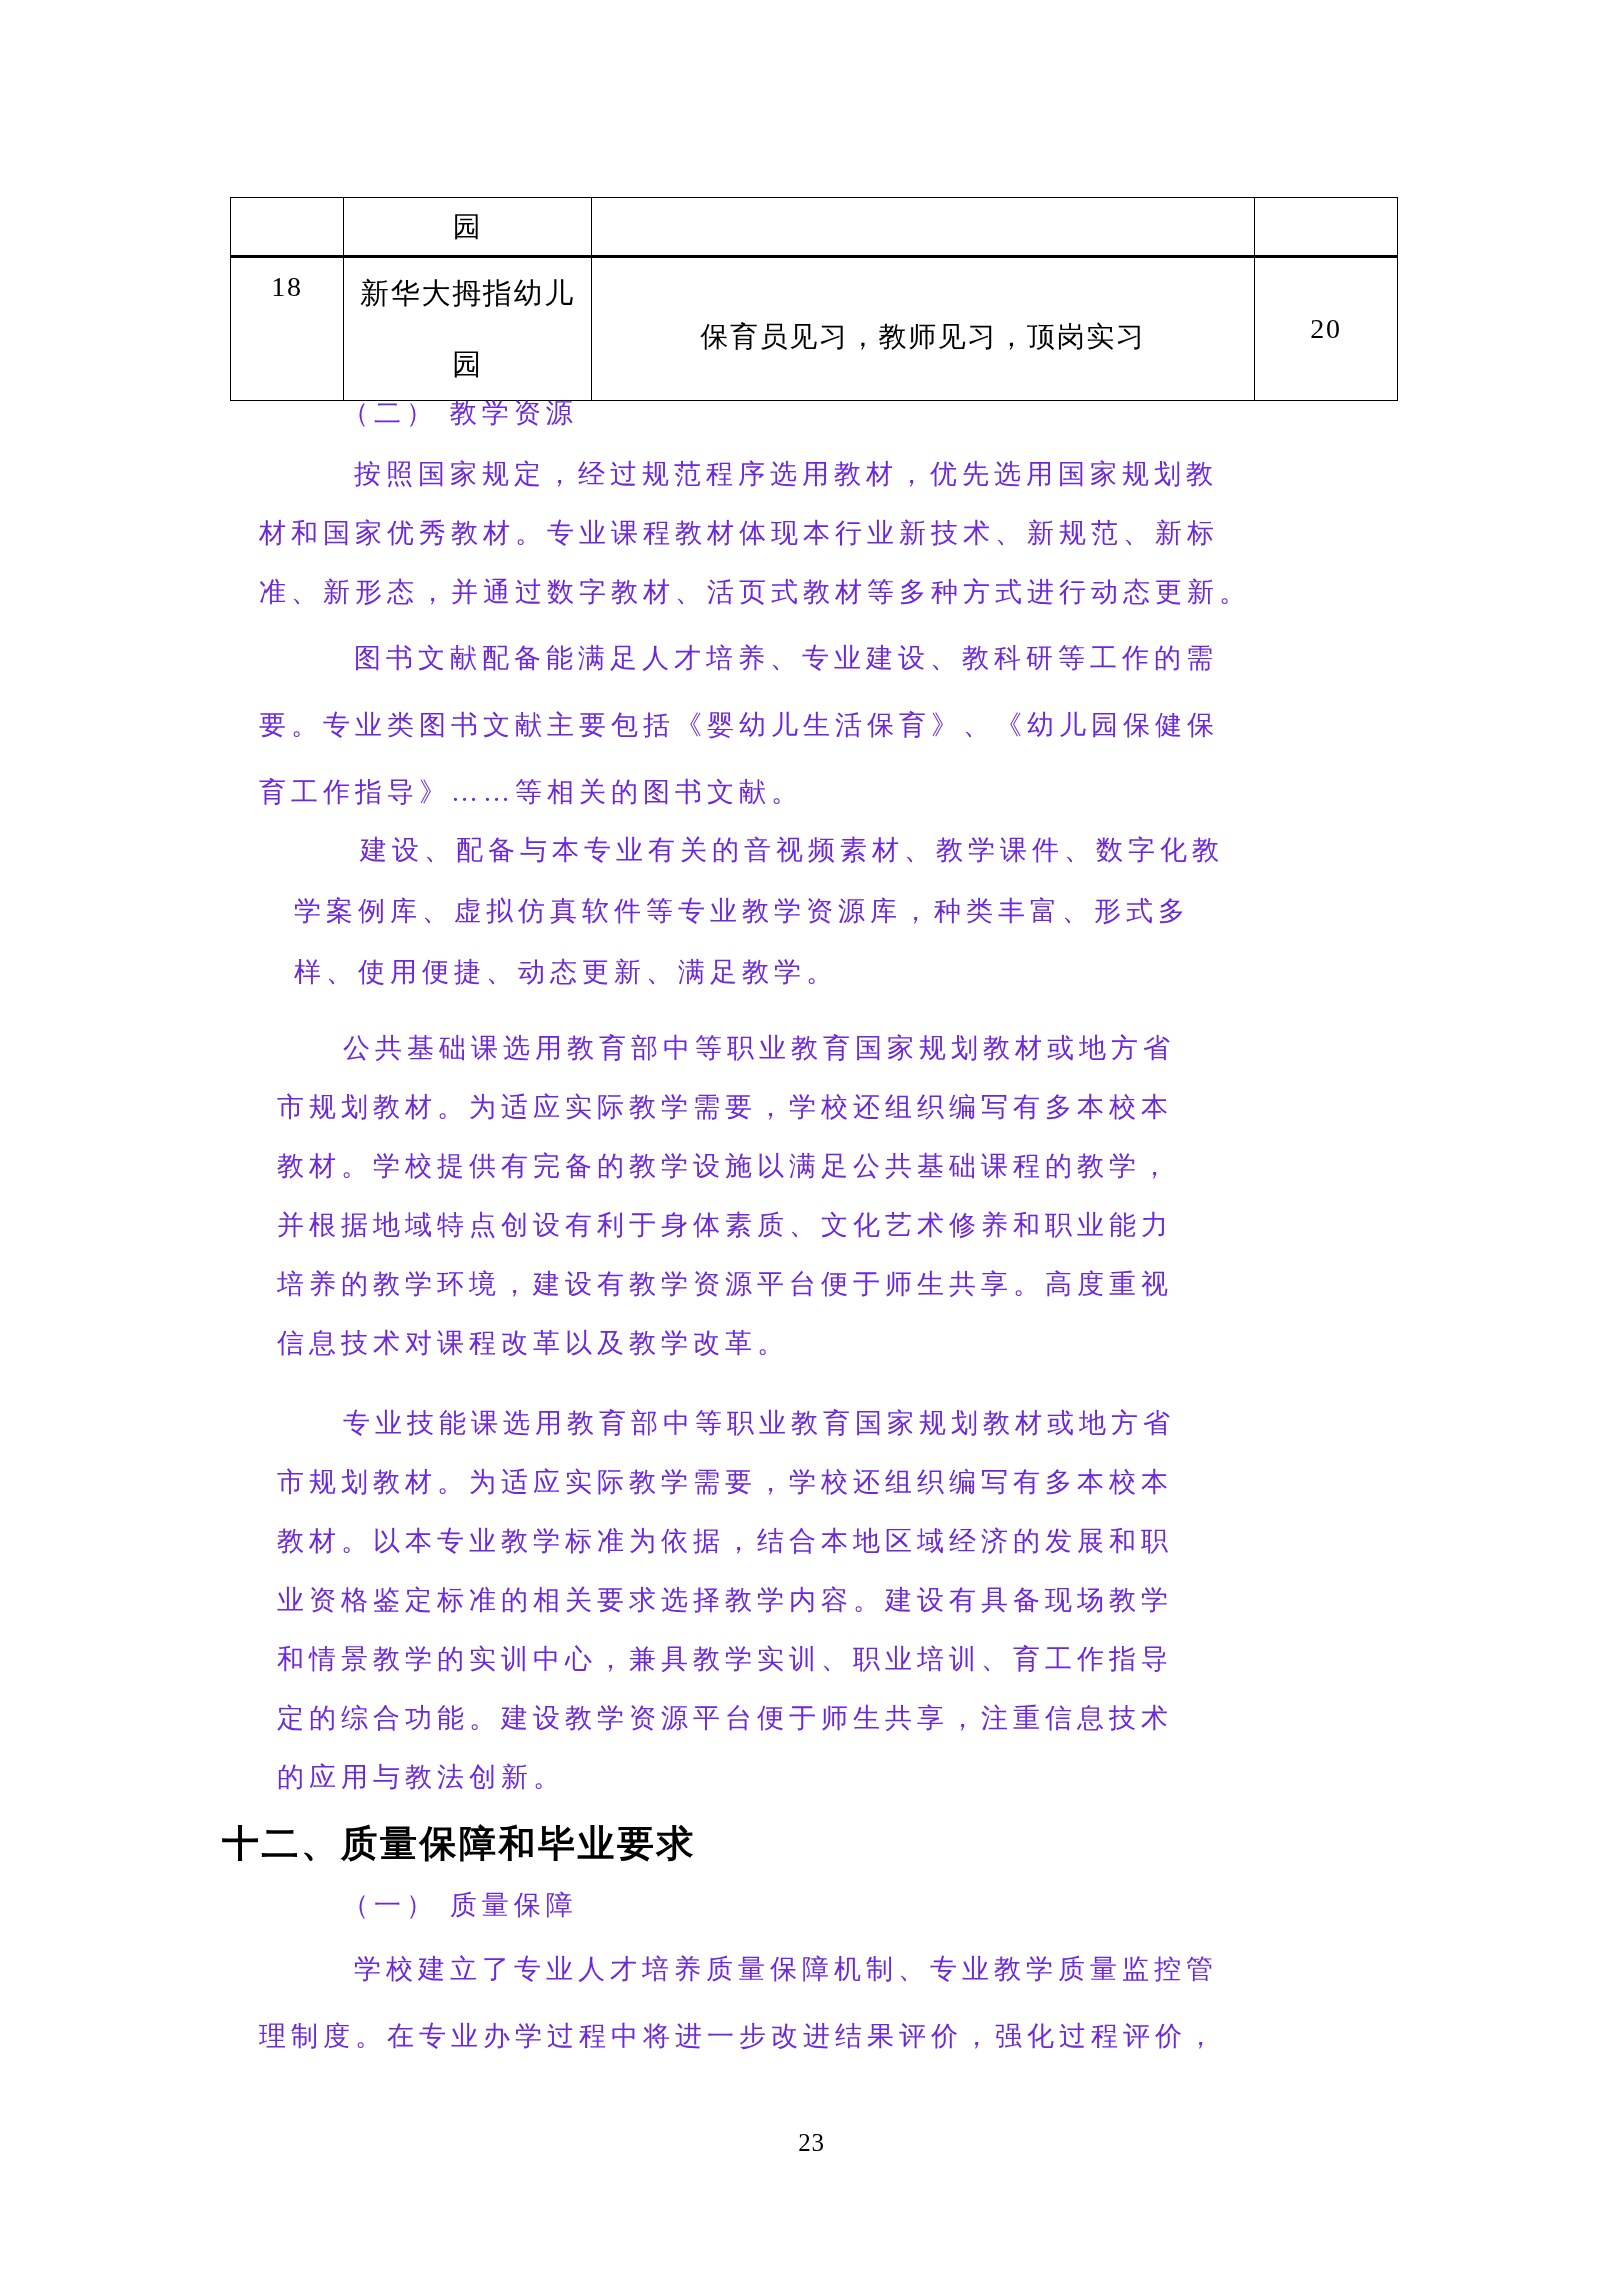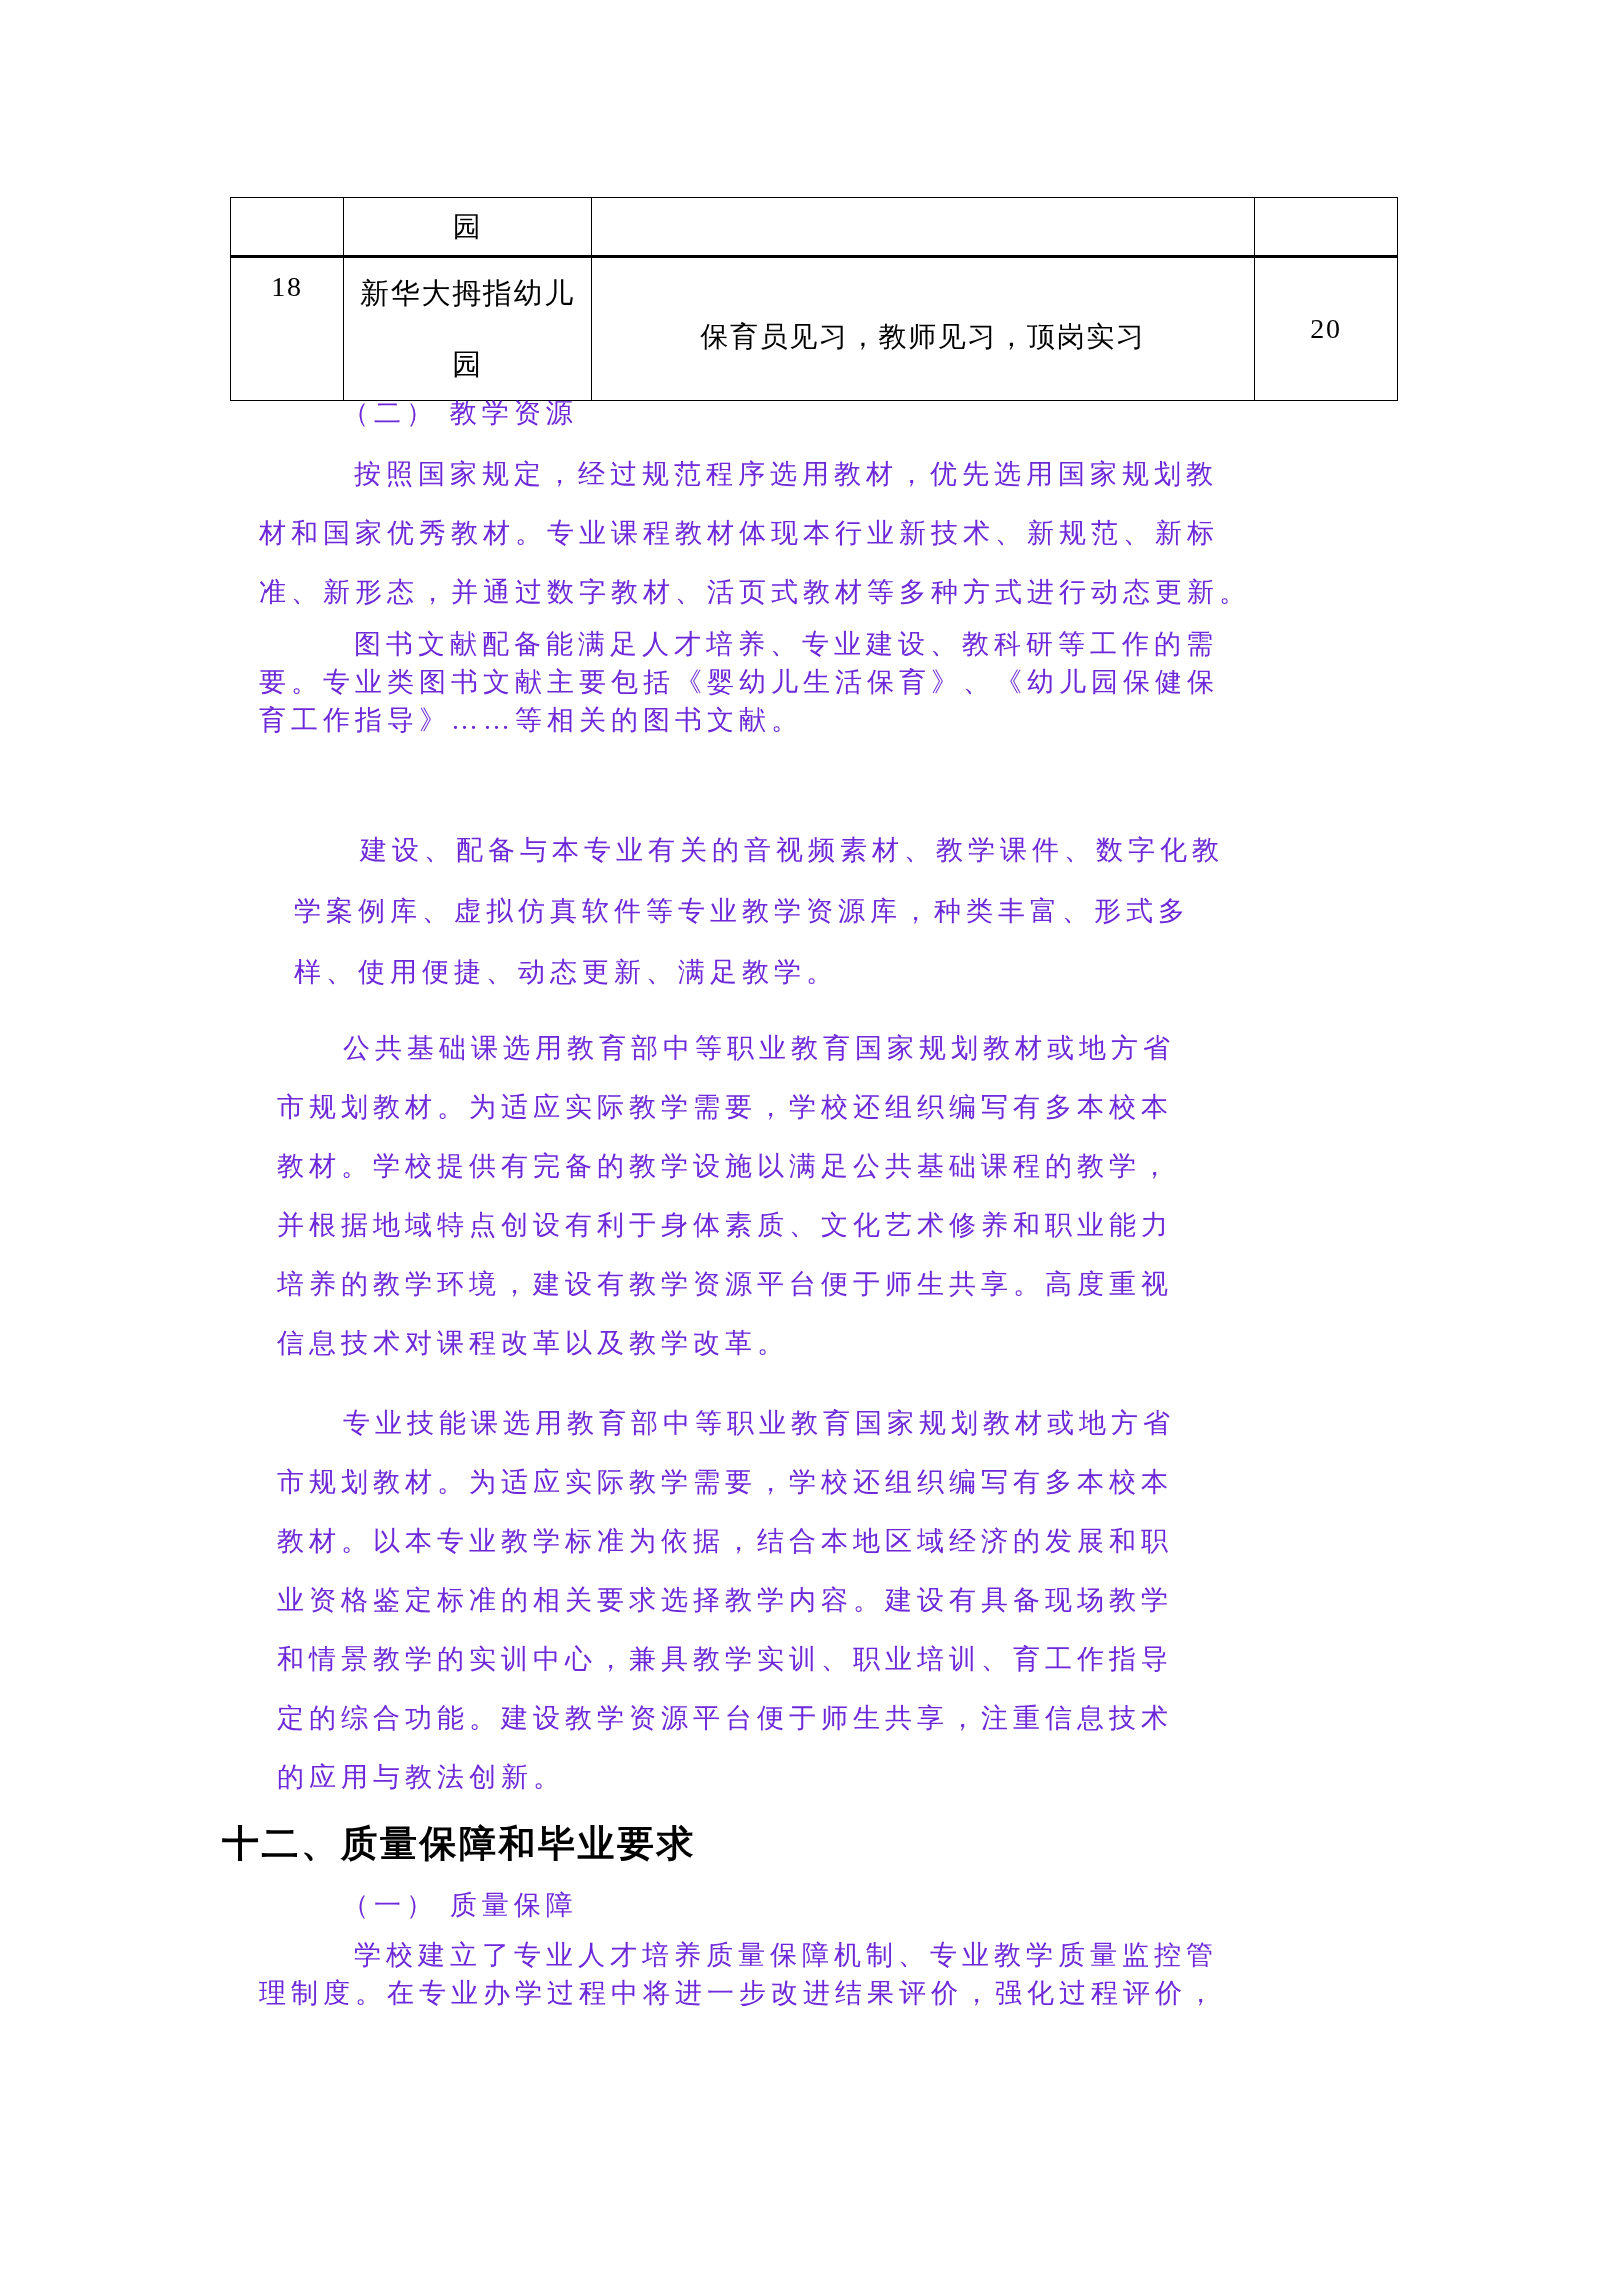--- a/index.html
+++ b/index.html
@@ -50,21 +50,21 @@
     white-space: pre-line;
     font-size: 27px;
     letter-spacing: 5px;
     color: #6d28d9;
   }
   .h-sub   { left: 342px; line-height: 59px; }
   .para-a  { left: 247px; text-indent: 95px; margin-left: 12px; }
   .para-b  { left: 277px; text-indent: 66px; }
   .lh70 { line-height: 59px; }
   .lh72 { line-height: 61px; }
-  .lh73 { line-height: 38px; }
+  .lh73 { line-height: 67px; }
   .h-main {
     left: 222px;
     font-family: "Liberation Sans", "DejaVu Sans", sans-serif;
     font-weight: bold;
     font-size: 37px;
     letter-spacing: 2.5px;
     line-height: 59px;
     white-space: pre-line;
     position: absolute;
   }
@@ -130,15 +130,16 @@
 定的综合功能。建设教学资源平台便于师生共享，注重信息技术
 的应用与教法创新。</div>
 
   <div class="h-main" style="top:1814px;">十二、质量保障和毕业要求</div>
 
   <div class="blk h-sub" style="top:1876px;">（一） 质量保障</div>
 
   <div class="blk para-a lh73" style="top:1936px;">学校建立了专业人才培养质量保障机制、专业教学质量监控管
 理制度。在专业办学过程中将进一步改进结果评价，强化过程评价，</div>
 
+  <div class="page-number">23</div>
 
 </div>
 
 
 </body></html>

